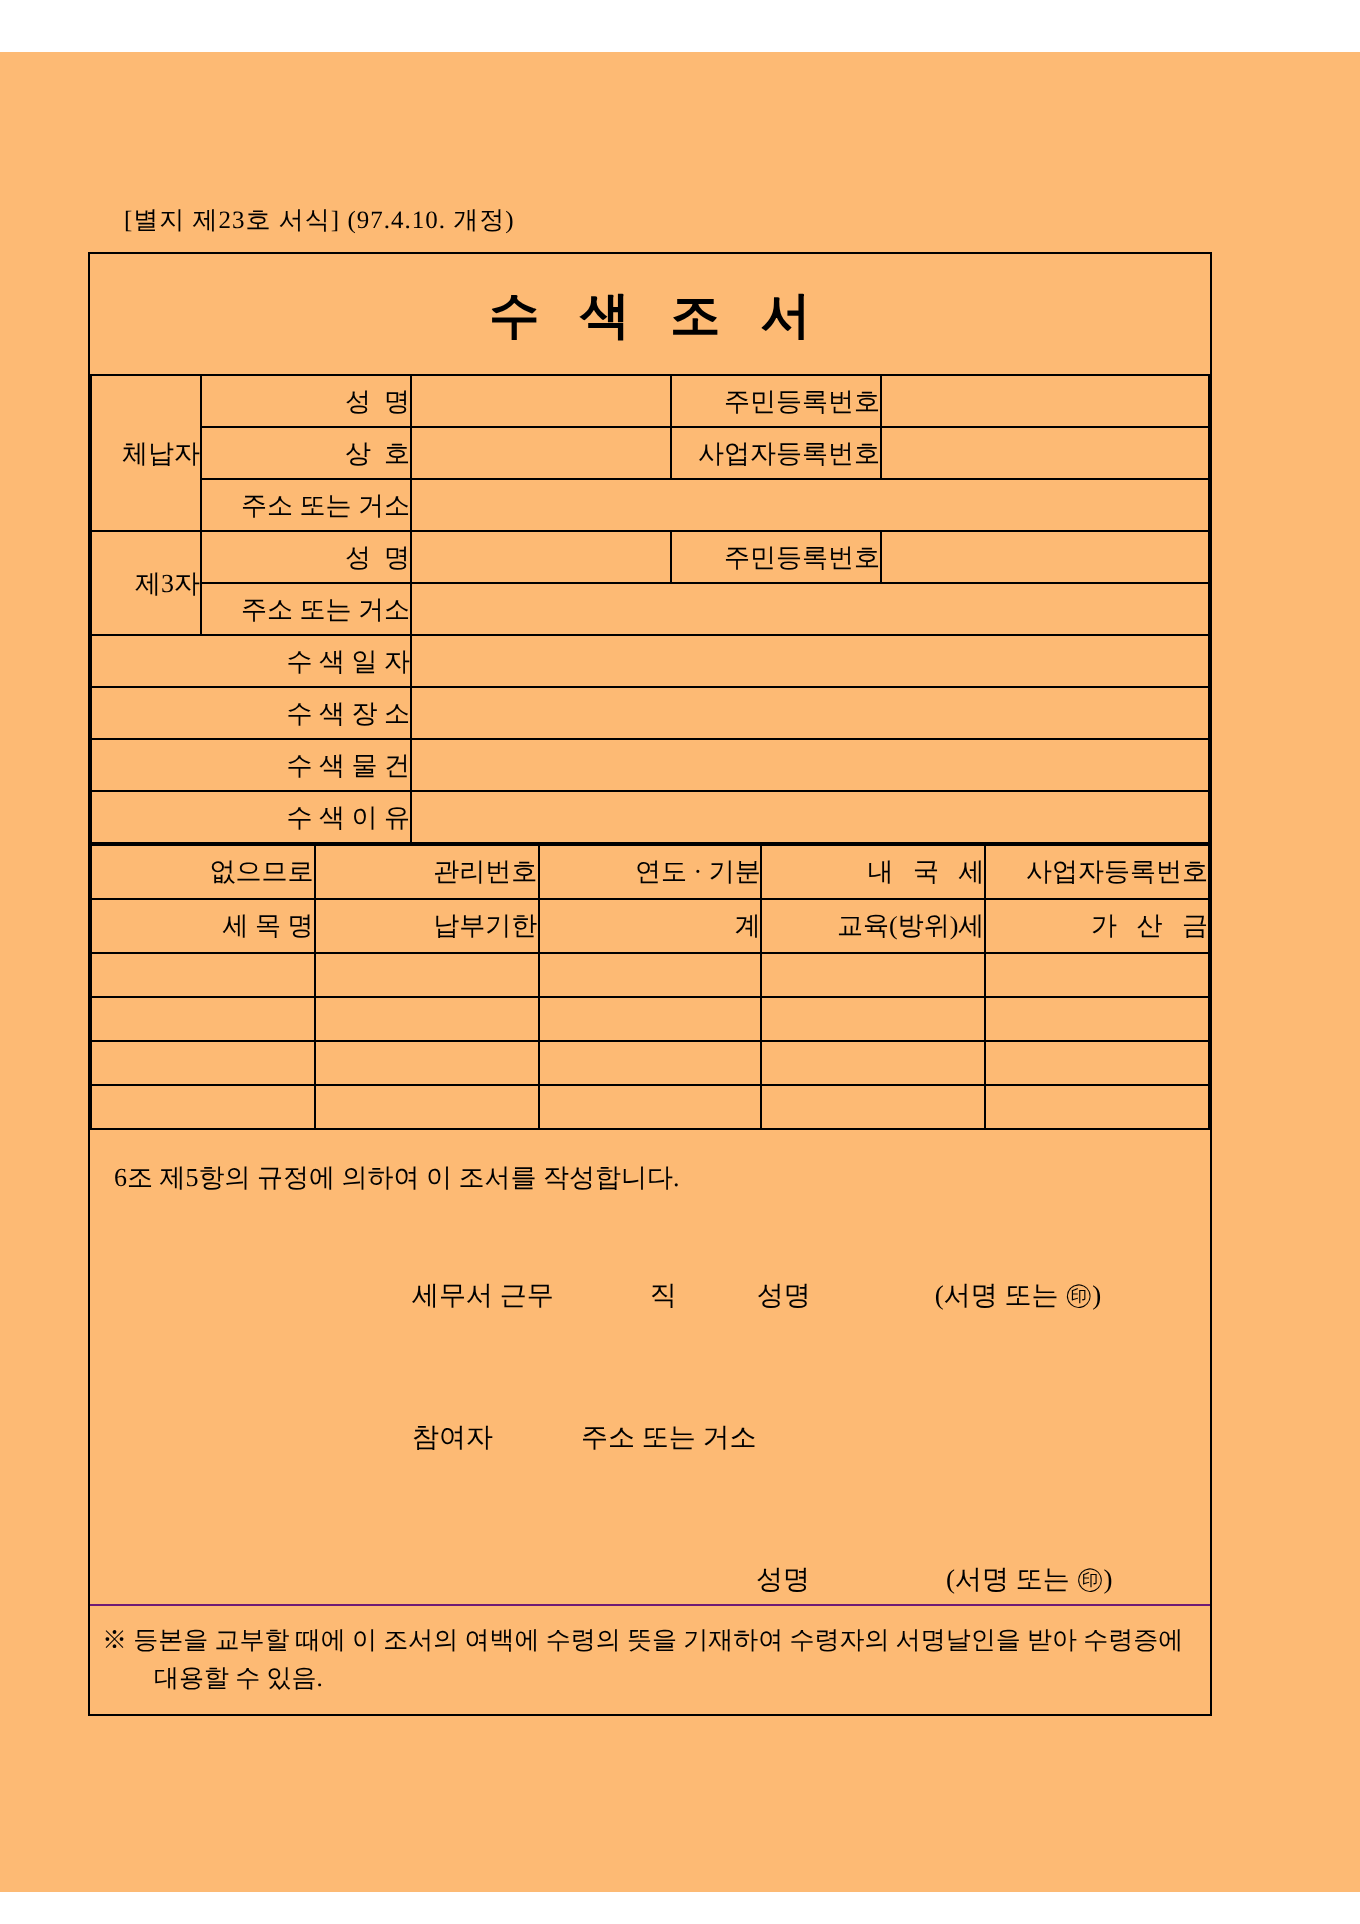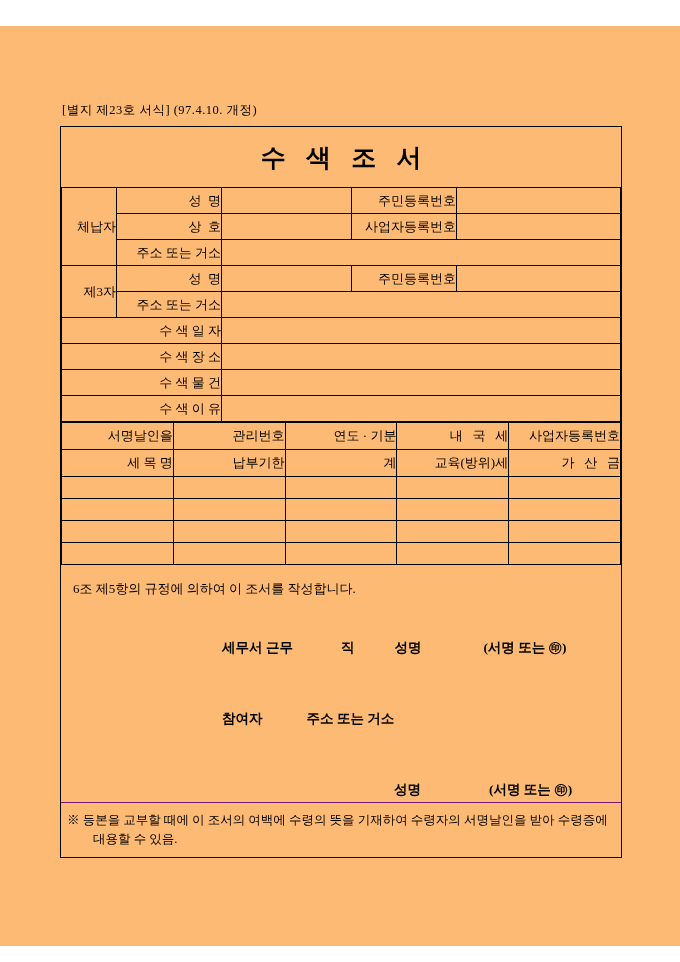--- a/index.html
+++ b/index.html
@@ -10,21 +10,21 @@
     color:#000;
   }
   .page { position:relative; width:680px; height:920px; background:#fdba74; overflow:hidden;margin-top:26px; }
 
   .form-ref {
     position:absolute; left:62px; top:76px;
     font-size:12.5px; letter-spacing:0.5px; white-space:pre;
   }
 
   .form-box {
-    position:absolute; left:60px; top:100px; width:562px;
+    position:absolute; left:44px; top:100px; width:562px;
     border:1.5px solid #000;
   }
 
   .title {
     height:60px; display:flex; align-items:center; justify-content:center;
     font-size:25px; font-weight:bold; letter-spacing:7px; white-space:pre;
     padding-left:7px;
   }
 
   table { border-collapse:collapse; width:100%; table-layout:fixed; }
@@ -42,21 +42,21 @@
 
   .closing { height:237px; font-size:13px; }
   .statement { padding:14px 10px 0 12px; line-height:20px; }
   .statement div { white-space:pre; }
 
   .date-line {
     margin-top:34px; display:flex; justify-content:center; gap:36px;
     font-size:13.5px;
   }
 
-  .sig-row { white-space:pre; font-size:13.5px;font-weight:bold; }
+  .sig-row { white-space:pre; font-size:13.5px; }
   .sig-officer { margin-top:24px; padding-left:134px; }
   .sig-officer .pos  { margin-left:48px; }
   .sig-officer .nm   { margin-left:40px; }
   .sig-officer .seal { margin-left:62px; }
   .sig-participant { margin-top:21px; padding-left:134px; }
   .sig-participant .addr { margin-left:44px; }
   .sig-name { margin-top:21px; padding-left:306px; }
   .sig-name .seal { margin-left:68px; }
 
   .footnote {
@@ -137,21 +137,21 @@
     <table class="arrears-table">
       <colgroup>
         <col style="width:20%">
           <col style="width:20%">
           <col style="width:20%">
           <col style="width:20%">
           <col>
       </colgroup>
       <tbody>
         <tr class="hrow">
-          <td>서명날인을</td>
+          <td>없으므로</td>
           <td>관리번호</td>
           <td>연도 · 기분</td>
           <td>내   국   세</td>
           <td>사업자등록번호</td>
         </tr>
         <tr class="hrow">
           <td>세 목 명</td>
           <td>납부기한</td>
           <td>계</td>
           <td>교육(방위)세</td>

